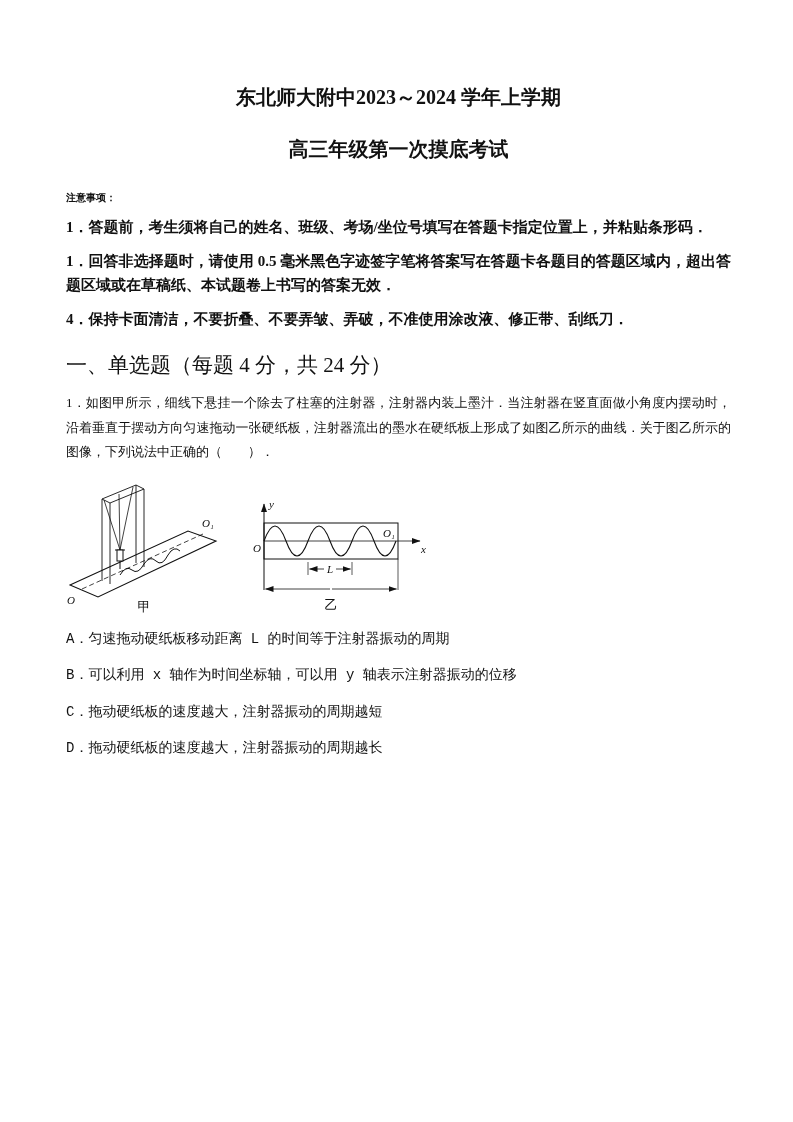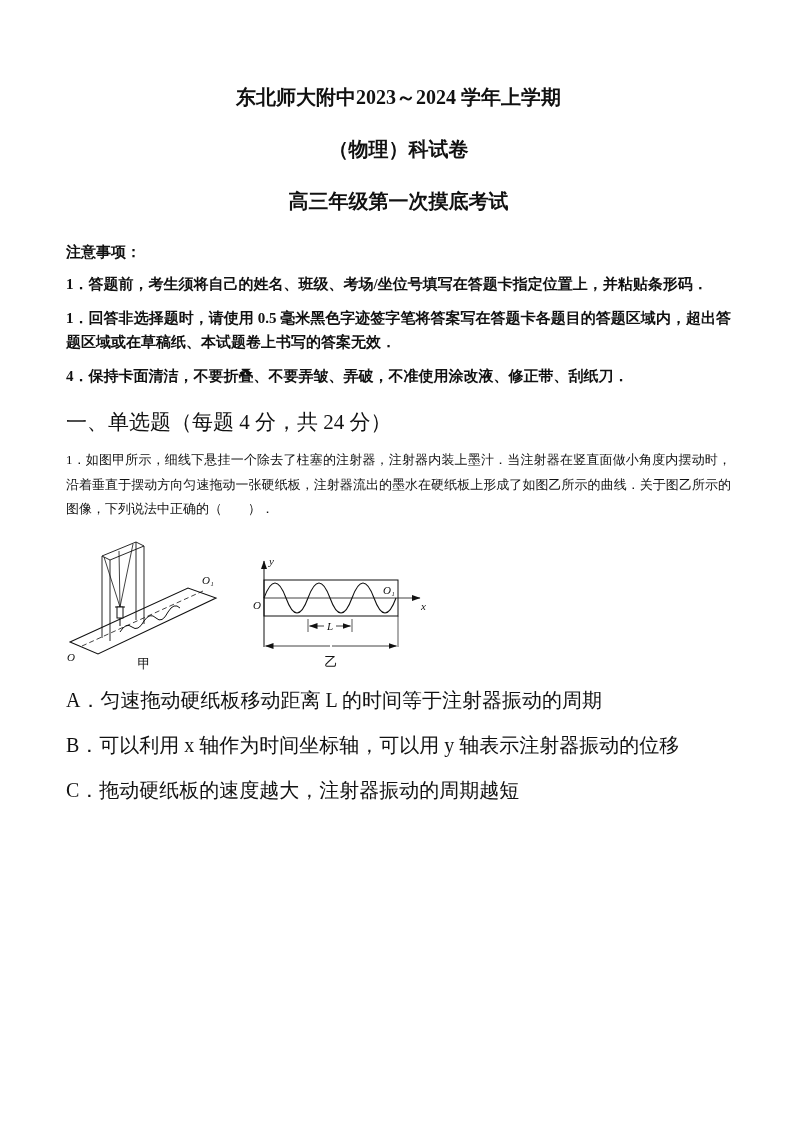--- a/index.html
+++ b/index.html
@@ -3,39 +3,38 @@
 <meta charset="utf-8">
 <style>
   * { box-sizing: border-box; }
   html, body { margin: 0; padding: 0; background: #ffffff; }
   .page {
     width: 793px; height: 810px; margin: 0 auto; background: #ffffff;
     font-family: "Liberation Serif", "DejaVu Serif", serif; color: #111;
     padding: 86px 62px 28px 66px; overflow: hidden; position: relative;
   }
   .title { text-align: center; font-weight: 700; font-size: 20px; line-height: 1.15; margin: 0 0 29px 0; }
-  .notes-heading { font-weight: 700; font-size: 15px; margin: 30px 0 0 0; }
+  .notes-heading { font-weight: 700; font-size: 10px; margin: 30px 0 0 0; }
   .note { font-weight: 700; font-size: 15px; line-height: 1.6; margin: 10px 0 0 0; text-align: justify; }
   .section-heading { font-size: 21px; margin: 20px 0 0 0; }
   .qtext { font-size: 13px; line-height: 1.9; margin: 12px 0 0 0; text-align: justify; }
   .figure-row { display: flex; align-items: flex-end; gap: 16px; margin: 8px 0 0 0; }
-  .option { font-size: 20px; line-height: 1.45; margin: 16px 0 0 0; }
+  .option { font-size: 14px; line-height: 1.45; margin: 16px 0 0 0; font-family: Liberation Mono, monospace; }
   .q2 { margin-top: 22px; }
   svg.fig { display: block; }
   svg.fig text { font-family: "Liberation Serif", "DejaVu Serif", serif; font-size: 11px; fill: #111; }
   svg.fig text.var { font-style: italic; }
   svg.fig text.cjk { font-style: normal; font-size: 13px; }
 </style>
 </head>
 <body>
 
 <div class="page">
 
   <div class="title">东北师大附中2023～2024 学年上学期</div>
-  <div class="title">（物理）科试卷</div>
   <div class="title">高三年级第一次摸底考试</div>
 
   <div class="notes-heading">注意事项：</div>
   <p class="note">1．答题前，考生须将自己的姓名、班级、考场/坐位号填写在答题卡指定位置上，并粘贴条形码．</p>
   <p class="note">1．回答非选择题时，请使用 0.5 毫米黑色字迹签字笔将答案写在答题卡各题目的答题区域内，超出答题区域或在草稿纸、本试题卷上书写的答案无效．</p>
   <p class="note">4．保持卡面清洁，不要折叠、不要弄皱、弄破，不准使用涂改液、修正带、刮纸刀．</p>
 
   <div class="section-heading">一、单选题（每题 4 分，共 24 分）</div>
 
   <p class="qtext">1．如图甲所示，细线下悬挂一个除去了柱塞的注射器，注射器内装上墨汁．当注射器在竖直面做小角度内摆动时，沿着垂直于摆动方向匀速拖动一张硬纸板，注射器流出的墨水在硬纸板上形成了如图乙所示的曲线．关于图乙所示的图像，下列说法中正确的（　　）．</p>

